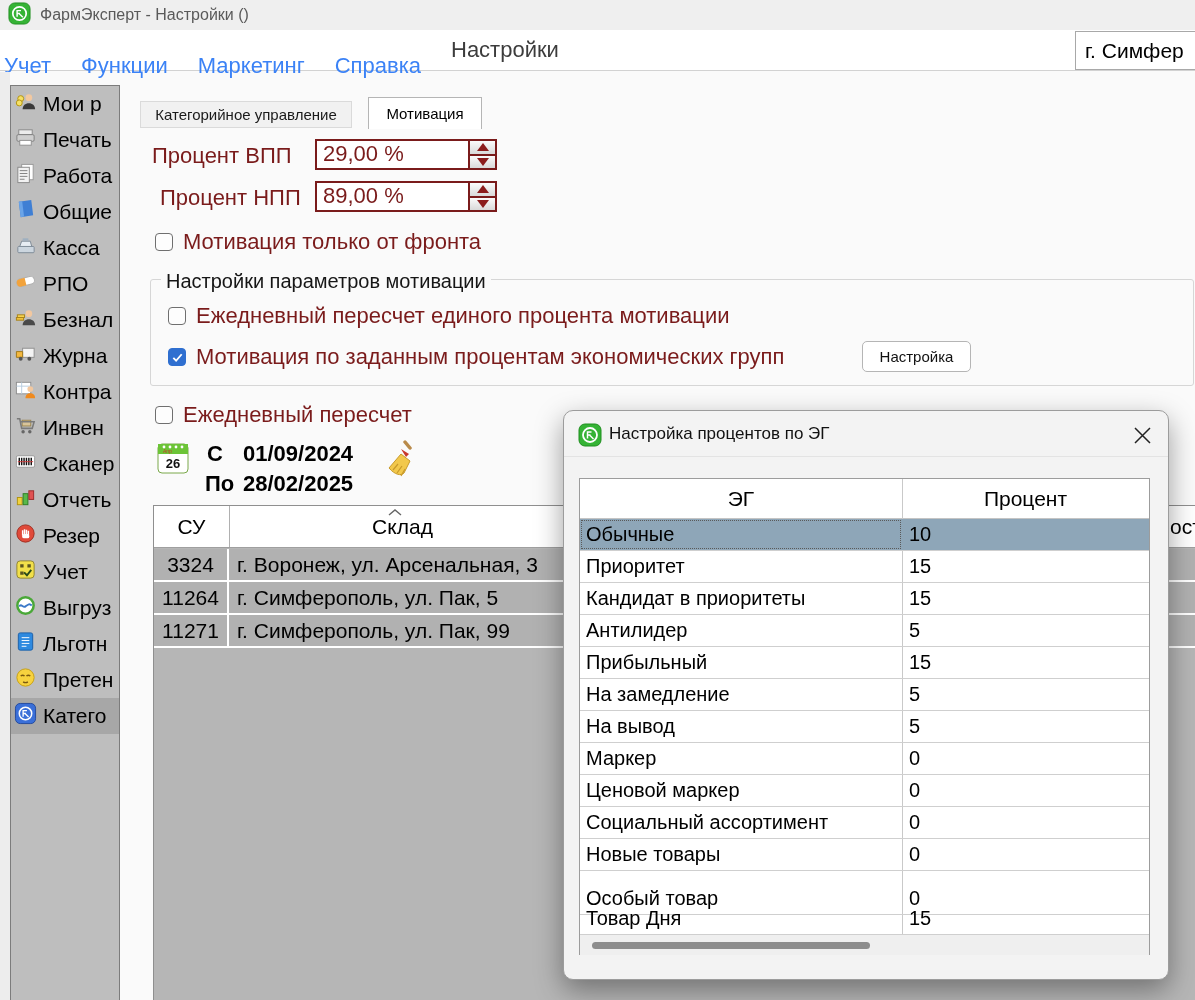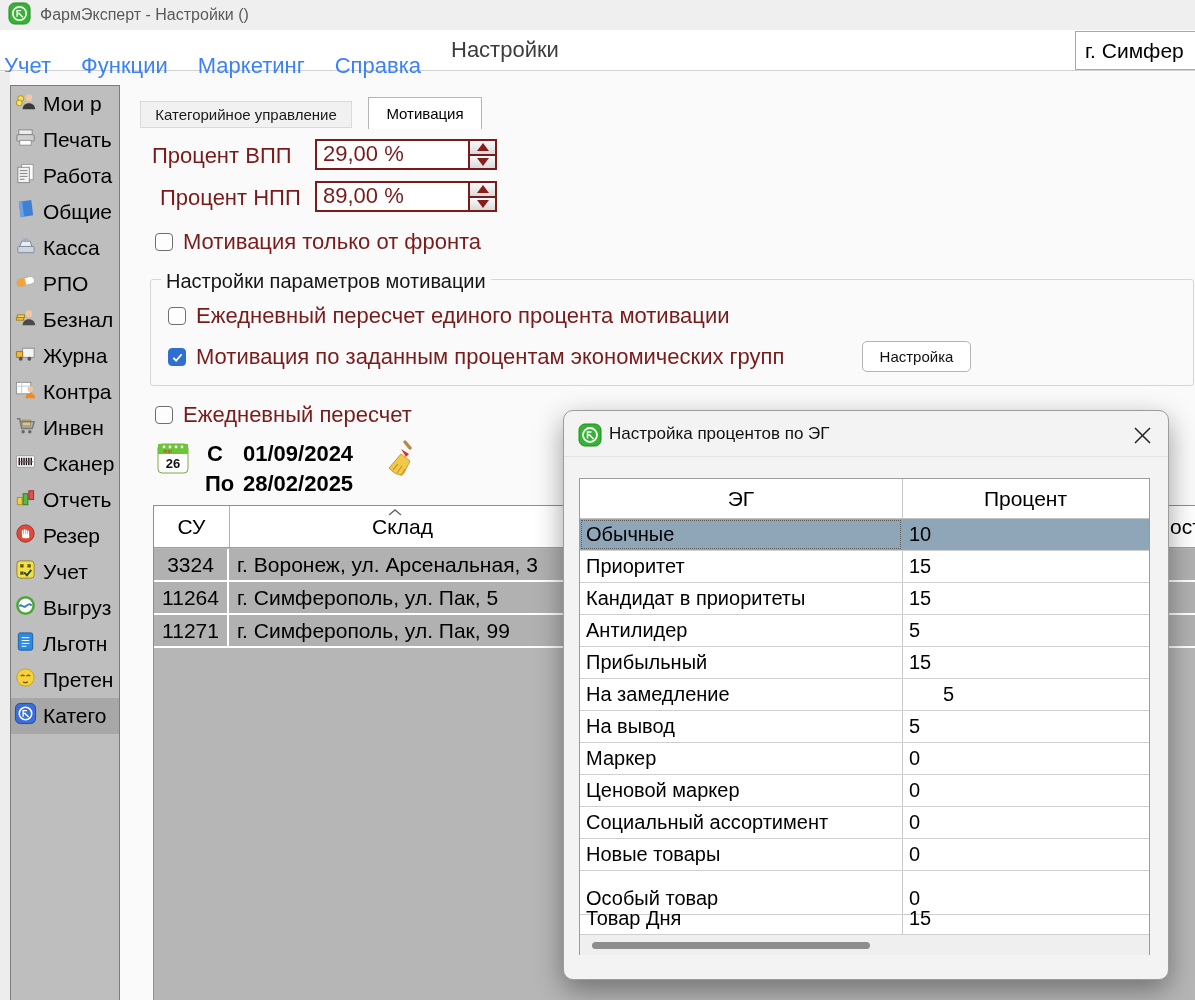--- a/index.html
+++ b/index.html
@@ -404,21 +404,21 @@
       <div class="v">15</div>
     </div>
     <div class="dlg-row" style="top:136px;">
       <div class="n">Антилидер</div>
       <div class="v">5</div>
     </div>
     <div class="dlg-row" style="top:168px;">
       <div class="n">Прибыльный</div>
       <div class="v">15</div>
     </div>
-    <div class="dlg-row" style="top:200px;gap:34px;">
+    <div class="dlg-row" style="top:200px;">
       <div class="n">На замедление</div>
       <div class="v">5</div>
     </div>
     <div class="dlg-row" style="top:232px;">
       <div class="n">На вывод</div>
       <div class="v">5</div>
     </div>
     <div class="dlg-row" style="top:264px;">
       <div class="n">Маркер</div>
       <div class="v">0</div>

